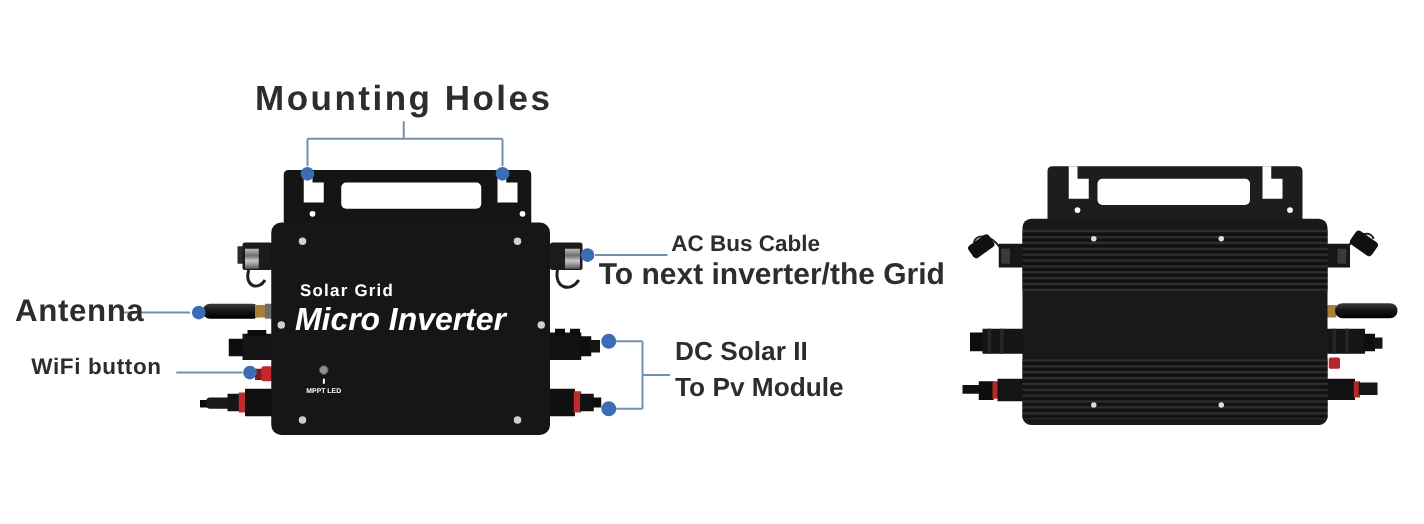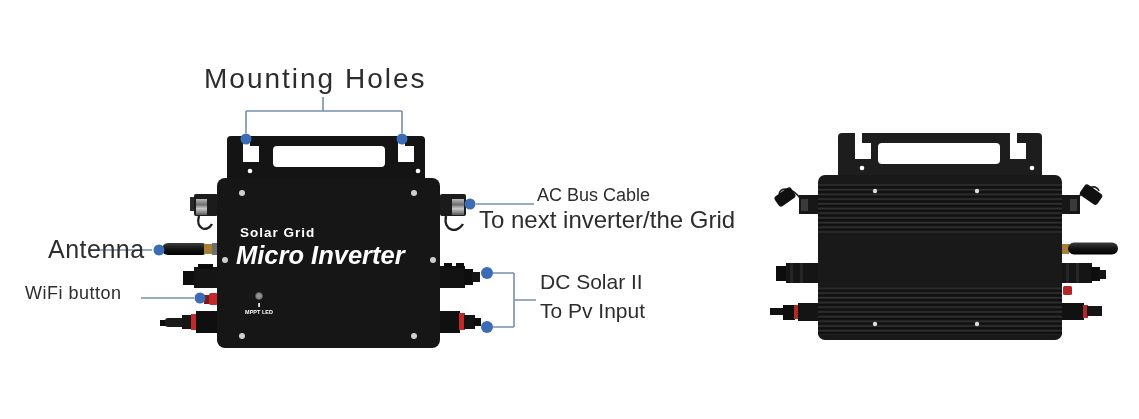--- a/index.html
+++ b/index.html
@@ -1,23 +1,23 @@
 <!DOCTYPE html>
 <html><head>
 <meta charset="utf-8">
 <style>
   html,body{margin:0;padding:0;background:#fff;}
   .canvas{
     position:relative;width:1139px;height:419px;background:#ffffff;
     font-family:"Liberation Sans", sans-serif;overflow:hidden;
   }
   .artwork{position:absolute;left:0;top:0;}
-  .label{position:absolute;color:#2d2d2d;white-space:nowrap;line-height:1.05;}
+  .label{position:absolute;color:#2d2d2d;white-space:nowrap;line-height:1.05;font-weight:bold;}
   #lbl-mounting{left:204px;top:64px;font-size:28px;letter-spacing:2px;}
-  #lbl-antenna{left:12px;top:236px;font-size:25px;letter-spacing:0.5px;margin-left:36px;}
+  #lbl-antenna{left:12px;top:236px;font-size:25px;letter-spacing:0.5px;}
   #lbl-wifi{left:25px;top:284px;font-size:18px;letter-spacing:0.5px;}
   #lbl-ac1{left:537px;top:186px;font-size:18px;}
   #lbl-ac2{left:479px;top:207px;font-size:24px;}
   #lbl-dc1{left:540px;top:271px;font-size:21px;}
   #lbl-dc2{left:540px;top:300px;font-size:21px;}
 </style>
 </head>
 <body>
 
 <div class="canvas">
@@ -203,15 +203,15 @@
       </g>
     </g>
   </svg>
 
   <div class="label" id="lbl-mounting">Mounting Holes</div>
   <div class="label" id="lbl-antenna">Antenna</div>
   <div class="label" id="lbl-wifi">WiFi button</div>
   <div class="label" id="lbl-ac1">AC Bus Cable</div>
   <div class="label" id="lbl-ac2">To next inverter/the Grid</div>
   <div class="label" id="lbl-dc1">DC Solar II</div>
-  <div class="label" id="lbl-dc2">To Pv Input</div>
+  <div class="label" id="lbl-dc2">To Pv Module</div>
 
 </div>
 
 </body></html>

